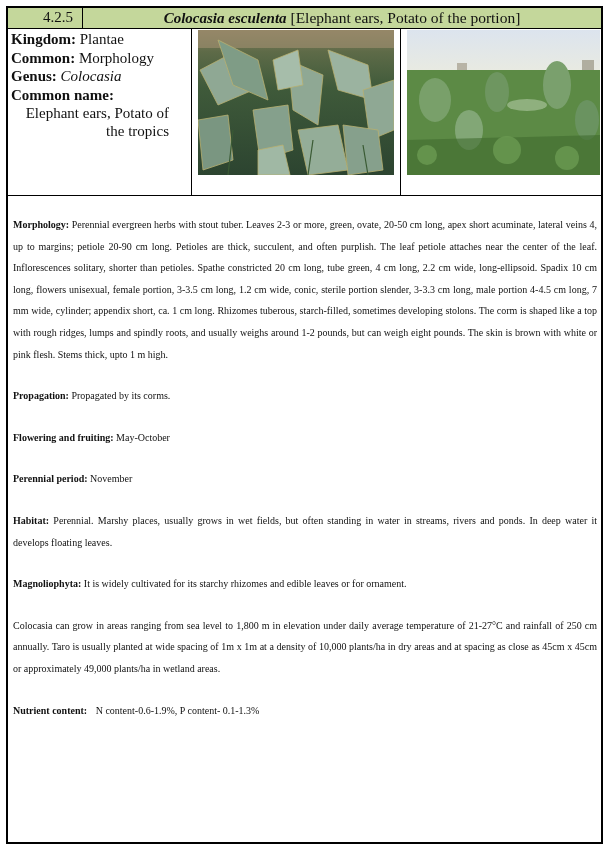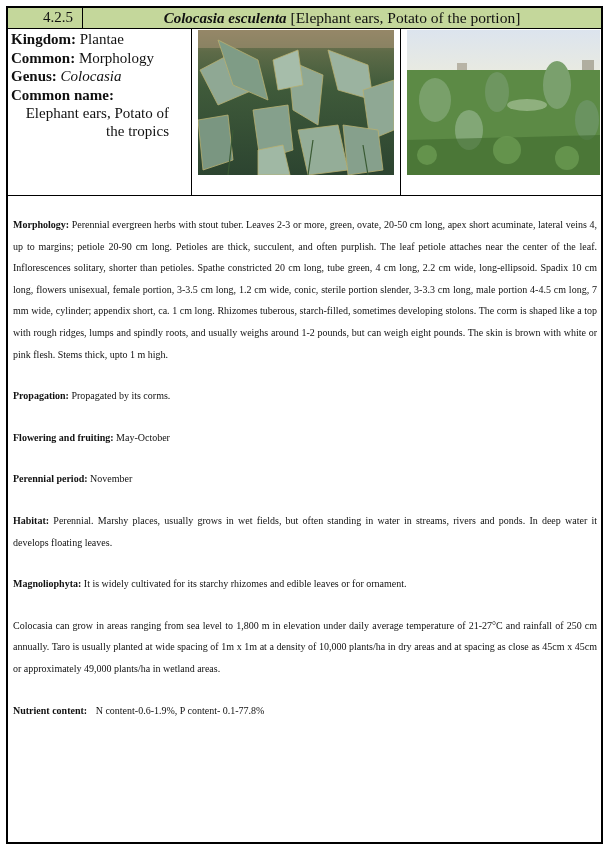--- a/index.html
+++ b/index.html
@@ -237,17 +237,17 @@
     </p>
     <p class="gap" style="text-align:left">
       <b>Magnoliophyta:</b>
       <span>It is widely cultivated for its starchy rhizomes and edible leaves or for ornament.</span>
     </p>
     <p class="gap">
       <span>Colocasia can grow in areas ranging from sea level to 1,800 m in elevation under daily average temperature of 21-27°C and rainfall of 250 cm annually. Taro is usually planted at wide spacing of 1m x 1m at a density of 10,000 plants/ha in dry areas and at spacing as close as 45cm x 45cm or approximately 49,000 plants/ha in wetland areas.</span>
     </p>
     <p class="gap">
       <b>Nutrient content:</b>
-      <span class="nutrient-value">N content-0.6-1.9%, P content- 0.1-77.8%</span>
+      <span class="nutrient-value">N content-0.6-1.9%, P content- 0.1-1.3%</span>
     </p>
   </div>
 
 </div>
 
 </body></html>

